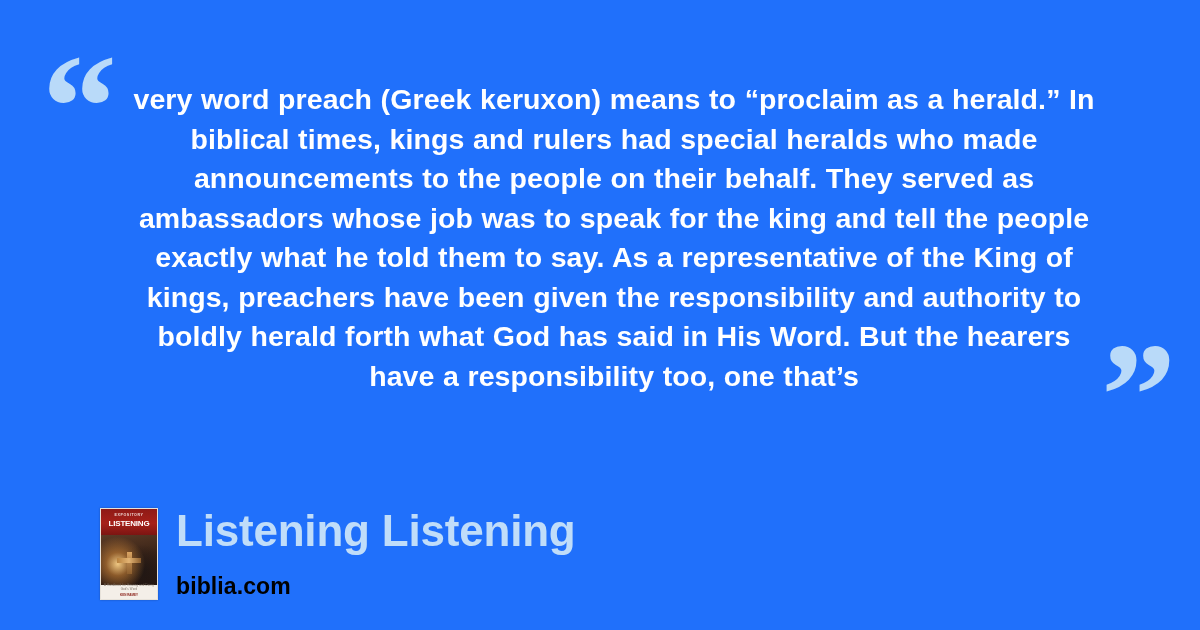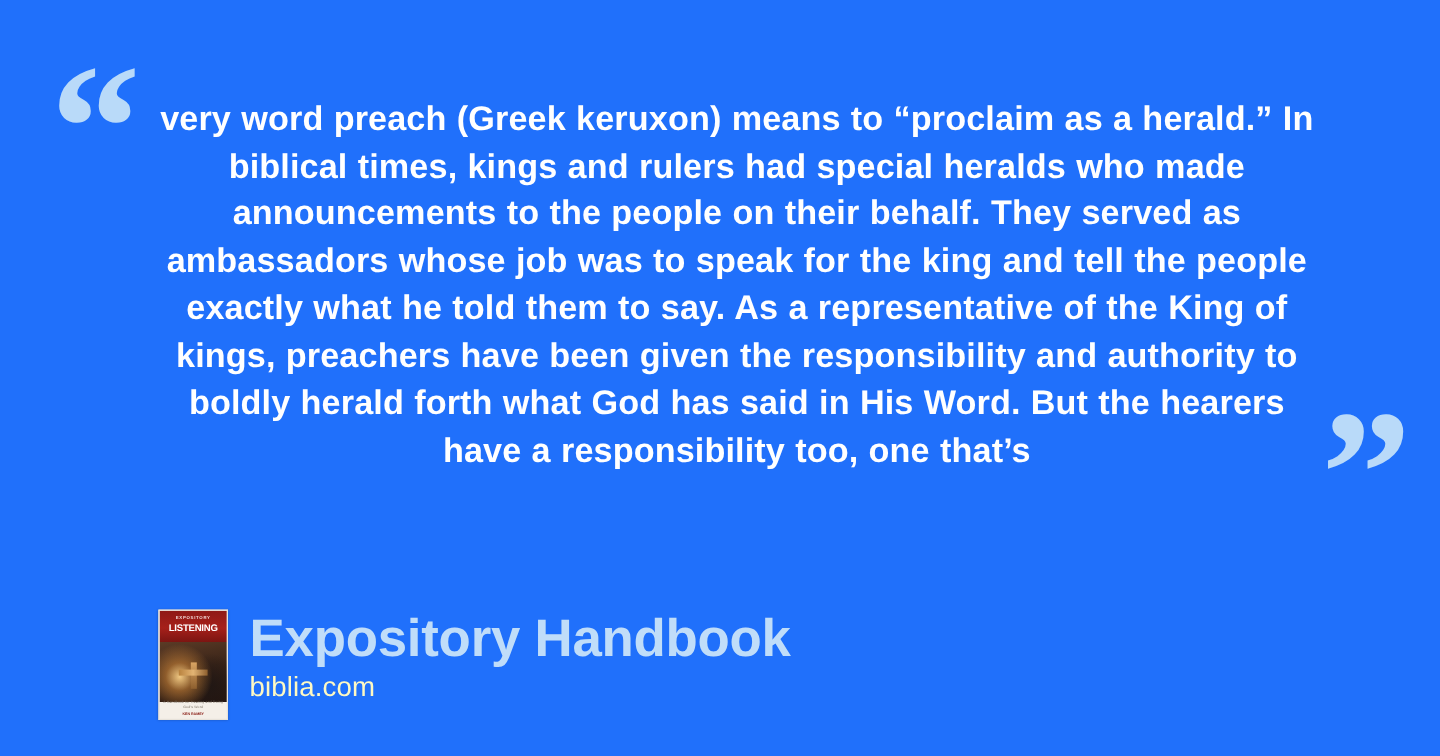--- a/index.html
+++ b/index.html
@@ -54,24 +54,24 @@
     font-size: 28.5px;
     font-weight: 700;
     line-height: 39.5px;
     letter-spacing: 0.1px;
     word-spacing: 0.5px;
   }
 
   
   .footer {
     position: absolute;
-    left: 132px;
+    left: 100px;
     bottom: 30px;
     display: flex;
-    align-items: flex-start;
+    align-items: flex-end;
     gap: 18px;
   }
 
   
   .book-cover {
     position: relative;
     width: 58px;
     height: 92px;
     background: #efe9e2;
     border: 1px solid #e7e2da;
@@ -162,26 +162,26 @@
     justify-content: center;
   }
   .footer-title {
     color: #c0ddf9;
     font-size: 44px;
     font-weight: 700;
     line-height: 50px;
     letter-spacing: -0.2px;
   }
   .footer-source {
-    color: #fef9c3;
+    color: #000000;
     font-size: 23px;
-    font-weight: 400;
+    font-weight: 700;
     line-height: 28px;
     letter-spacing: 0.1px;
-    margin-top: 0;
+    margin-top: 16px;
   }
 </style>
 </head>
 <body>
 
 <div class="card">
 
   <div class="quote-mark quote-open">“</div>
 
   <div class="quote-body">very word preach (Greek keruxon) means to “proclaim as a herald.” In biblical times, kings and rulers had special heralds who made announcements to the people on their behalf. They served as ambassadors whose job was to speak for the king and tell the people exactly what he told them to say. As a representative of the King of kings, preachers have been given the responsibility and authority to boldly herald forth what God has said in His Word. But the hearers have a responsibility too, one that’s</div>
@@ -197,19 +197,19 @@
       <div class="bc-photo">
         <div class="bc-cross-v"></div>
         <div class="bc-cross-h"></div>
       </div>
       <div class="bc-bottom"></div>
       <div class="bc-sub">A Handbook for Hearing and Doing God's Word</div>
       <div class="bc-author">KEN RAMEY</div>
     </div>
 
     <div class="footer-text">
-      <div class="footer-title">Expository Handbook</div>
+      <div class="footer-title">Listening Listening</div>
       <div class="footer-source">biblia.com</div>
     </div>
 
   </div>
 
 </div>
 
 </body></html>

